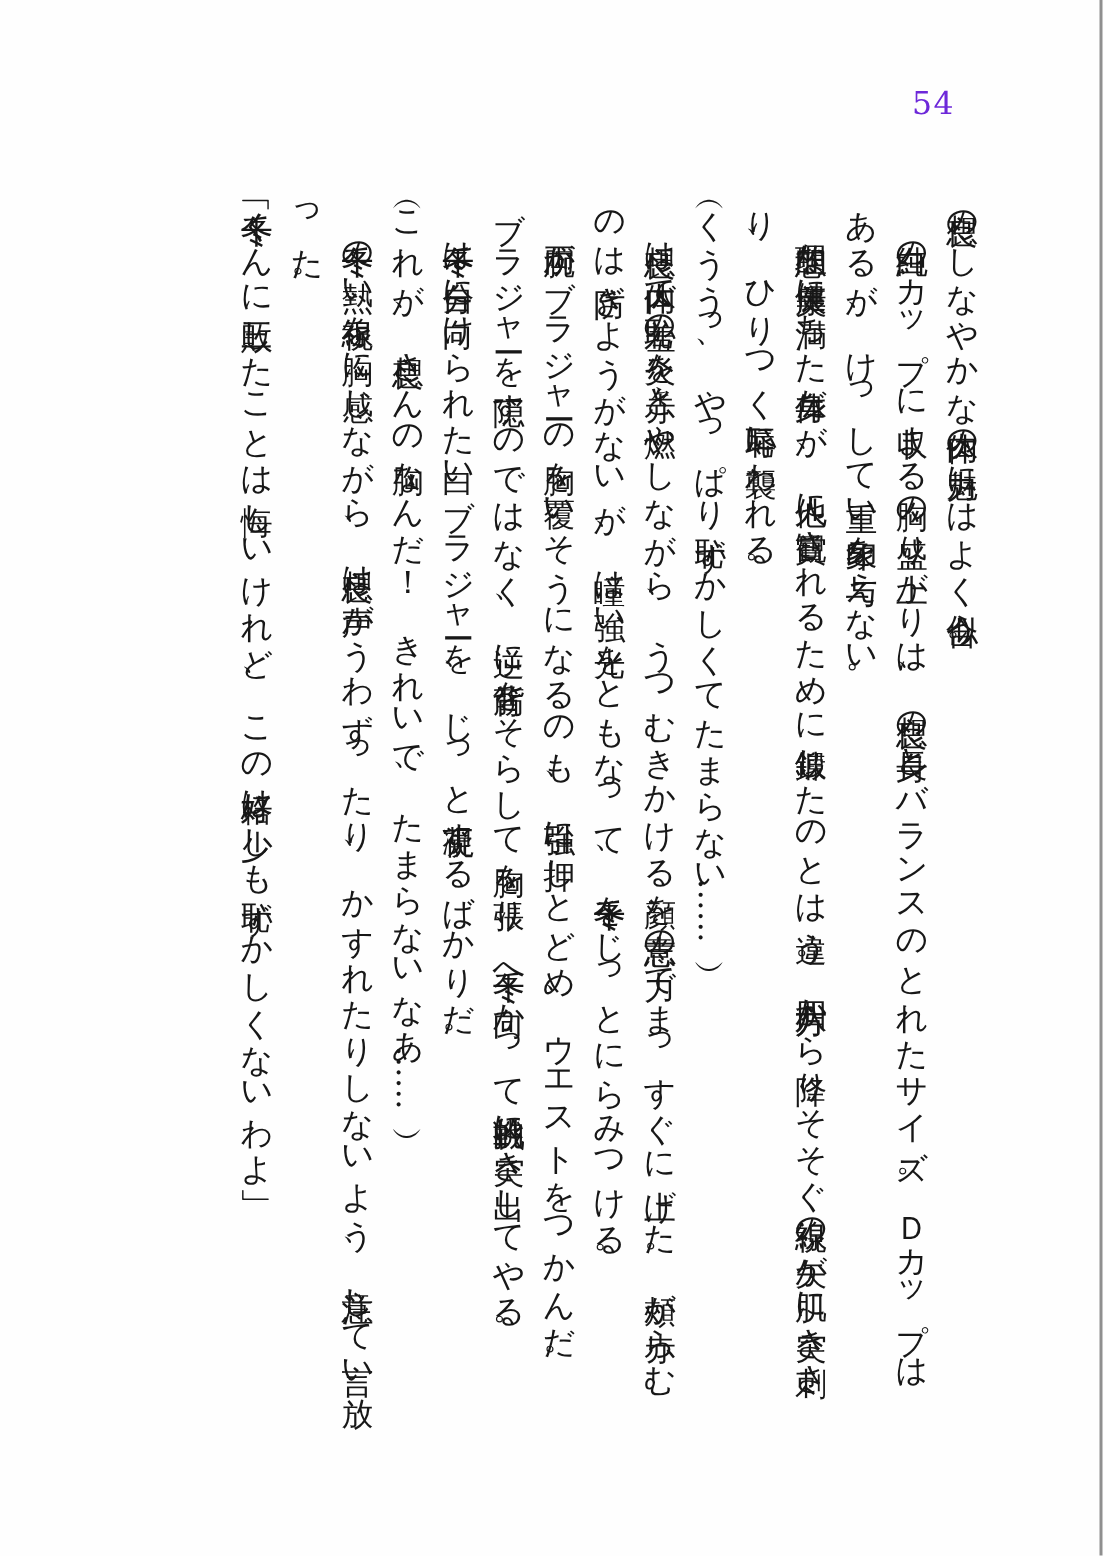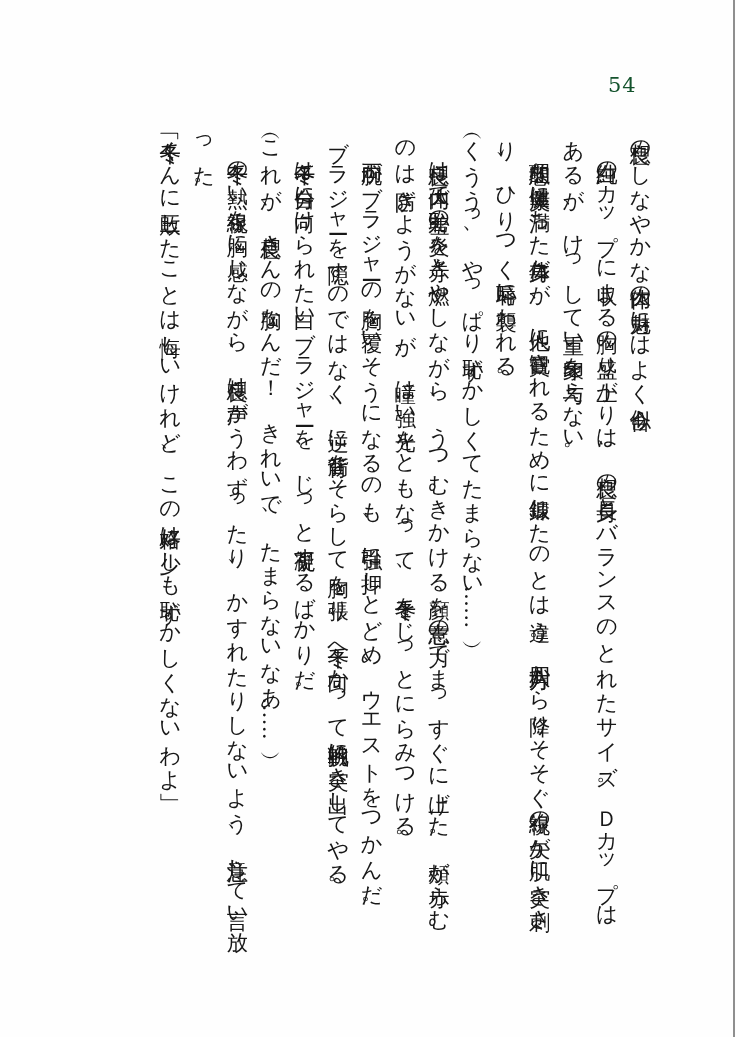--- a/index.html
+++ b/index.html
@@ -16,24 +16,24 @@
   }
   .page {
     position: absolute;
     left: 0; top: 0;
     width: 736px;
     height: 1037px;
     background: #fefefe;
   }
   .page-number {
     position: absolute;
-    top: 73px;
+    top: 57px;
     left: 608px;
     font-size: 21px;
-    color: #14532d;
+    color: #6d28d9;
     letter-spacing: 1px;
     font-family: "DejaVu Serif", "Liberation Serif", serif;
   }
   .text-block {
     position: absolute;
     top: 126px;
     right: 79px;
     height: 812px;
     writing-mode: vertical-rl;
     text-orientation: mixed;

